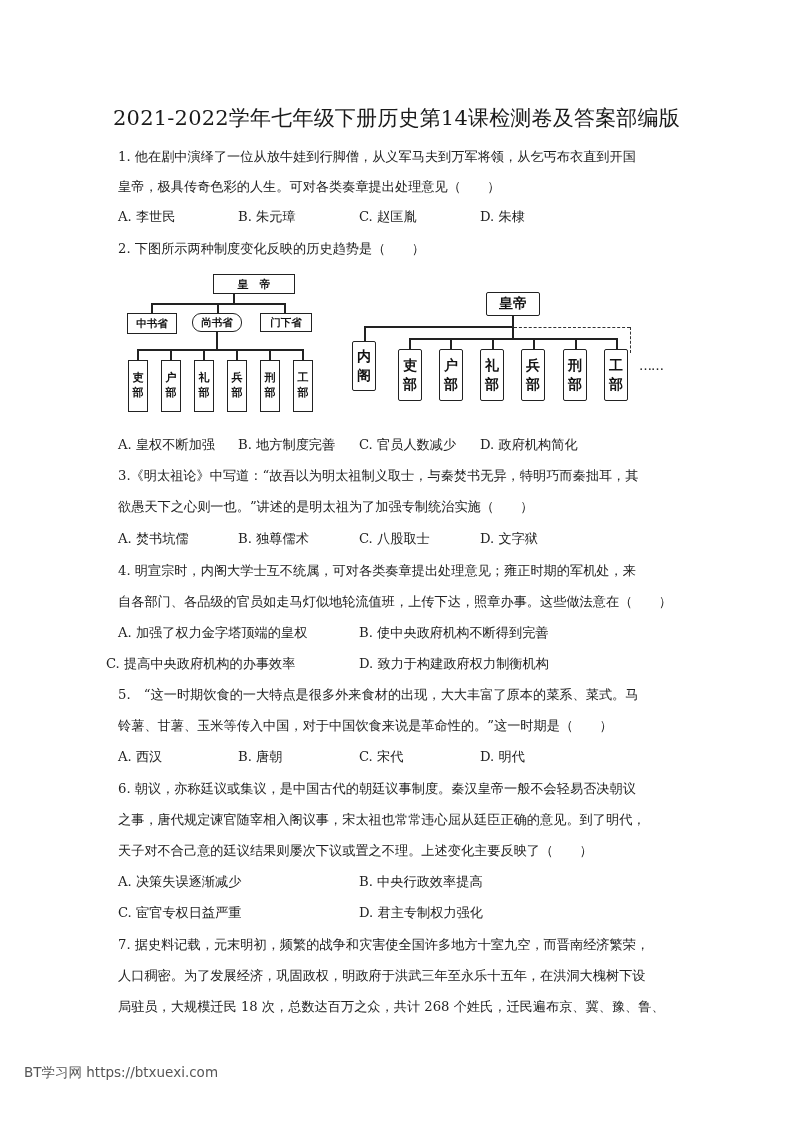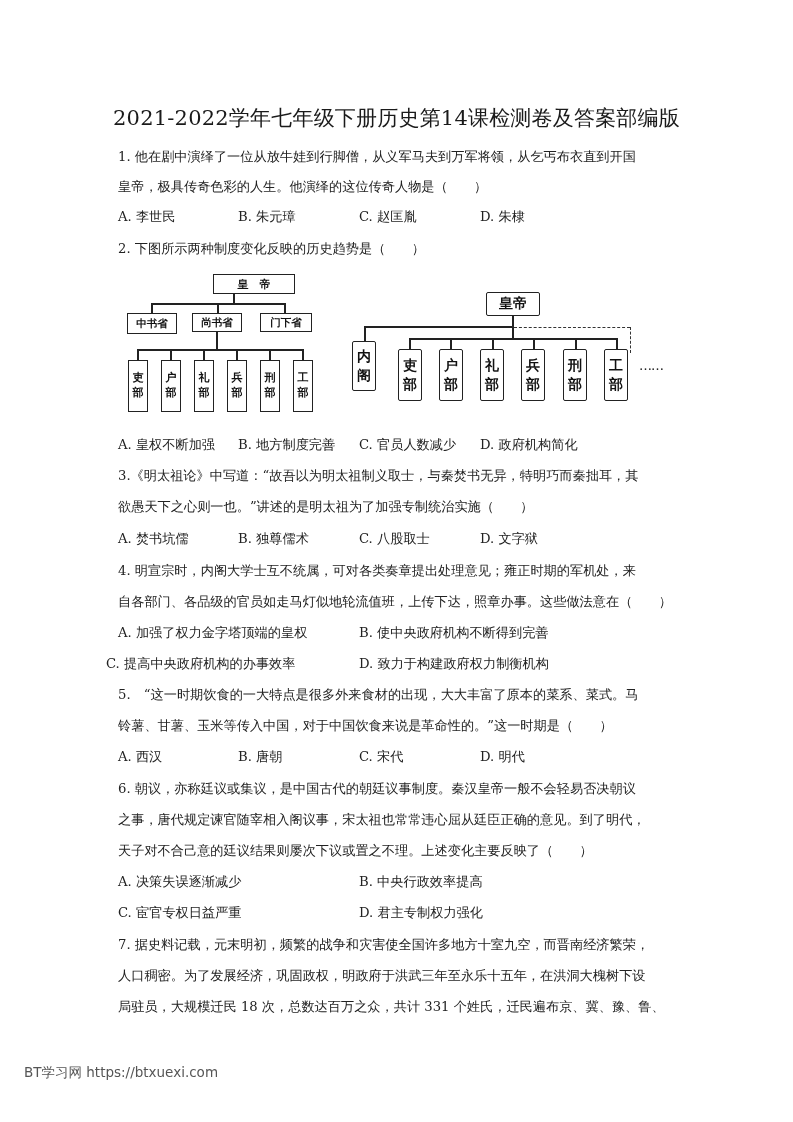--- a/index.html
+++ b/index.html
@@ -20,38 +20,38 @@
   .vl { position: absolute; background: #222; width: 2px; }
   .dash { position: absolute; border-top: 1.5px dashed #333; height: 0; }
   .dashv { position: absolute; border-left: 1.5px dashed #333; width: 0; }
 </style>
 </head>
 <body>
 
 <div class="title">2021-2022学年七年级下册历史第14课检测卷及答案部编版</div>
 
 <div class="line" style="top:148px">1. 他在剧中演绎了一位从放牛娃到行脚僧，从义军马夫到万军将领，从乞丐布衣直到开国</div>
-<div class="line" style="top:178px">皇帝，极具传奇色彩的人生。他演绎的这位传奇人物是（　　）</div>
+<div class="line" style="top:178px">皇帝，极具传奇色彩的人生。可对各类奏章提出处理意见（　　）</div>
 <div class="opt" style="top:208px;left:118px">A. 李世民</div>
 <div class="opt" style="top:208px;left:238px">B. 朱元璋</div>
 <div class="opt" style="top:208px;left:359px">C. 赵匡胤</div>
 <div class="opt" style="top:208px;left:480px">D. 朱棣</div>
 
 <div class="line" style="top:240px">2. 下图所示两种制度变化反映的历史趋势是（　　）</div>
 
 <div class="diagram" style="left:0;top:0;width:793px;height:1122px;pointer-events:none;">
   <div class="box" style="left:193px;top:274px;width:82px;height:20px;font-size:11px;margin-left:20px;">皇　帝</div>
   <div class="vl" style="left:233px;top:294px;height:10px;"></div>
   <div class="hl" style="left:151px;top:303px;width:125px;"></div>
   <div class="hl" style="left:233px;top:303px;width:52px;"></div>
   <div class="vl" style="left:151px;top:303px;height:11px;"></div>
   <div class="vl" style="left:284px;top:303px;height:11px;"></div>
   <div class="vl" style="left:217px;top:303px;height:11px;"></div>
   <div class="box" style="left:127px;top:313px;width:50px;height:21px;font-size:10.5px;">中书省</div>
-  <div class="box" style="left:192px;top:313px;width:50px;height:19px;font-size:10.5px;">尚书省</div>
+  <div class="box" style="left:192px;top:313px;width:50px;height:19px;font-size:10.5px;border-radius:9px;">尚书省</div>
   <div class="box" style="left:260px;top:313px;width:52px;height:19px;font-size:10.5px;">门下省</div>
   <div class="vl" style="left:216px;top:332px;height:18px;"></div>
   <div class="hl" style="left:137px;top:349px;width:166px;"></div>
   <div class="vl" style="left:137px;top:349px;height:12px;"></div>
   <div class="vl" style="left:170px;top:349px;height:12px;"></div>
   <div class="vl" style="left:203px;top:349px;height:12px;"></div>
   <div class="vl" style="left:236px;top:349px;height:12px;"></div>
   <div class="vl" style="left:269px;top:349px;height:12px;"></div>
   <div class="vl" style="left:302px;top:349px;height:12px;"></div>
   <div class="box vbox" style="left:128px;top:360px;width:20px;height:52px;font-size:11px;">
@@ -154,15 +154,15 @@
 <div class="line" style="top:780px">6. 朝议，亦称廷议或集议，是中国古代的朝廷议事制度。秦汉皇帝一般不会轻易否决朝议</div>
 <div class="line" style="top:811px">之事，唐代规定谏官随宰相入阁议事，宋太祖也常常违心屈从廷臣正确的意见。到了明代，</div>
 <div class="line" style="top:842px">天子对不合己意的廷议结果则屡次下议或置之不理。上述变化主要反映了（　　）</div>
 <div class="opt" style="top:873px;left:118px">A. 决策失误逐渐减少</div>
 <div class="opt" style="top:873px;left:359px">B. 中央行政效率提高</div>
 <div class="opt" style="top:904px;left:118px">C. 宦官专权日益严重</div>
 <div class="opt" style="top:904px;left:359px">D. 君主专制权力强化</div>
 
 <div class="line" style="top:936px">7. 据史料记载，元末明初，频繁的战争和灾害使全国许多地方十室九空，而晋南经济繁荣，</div>
 <div class="line" style="top:967px">人口稠密。为了发展经济，巩固政权，明政府于洪武三年至永乐十五年，在洪洞大槐树下设</div>
-<div class="line" style="top:998px">局驻员，大规模迁民 18 次，总数达百万之众，共计 331 个姓氏，迁民遍布京、冀、豫、鲁、</div>
+<div class="line" style="top:998px">局驻员，大规模迁民 18 次，总数达百万之众，共计 268 个姓氏，迁民遍布京、冀、豫、鲁、</div>
 
 <div class="footer">BT学习网 https://btxuexi.com</div>
 
 </body></html>

